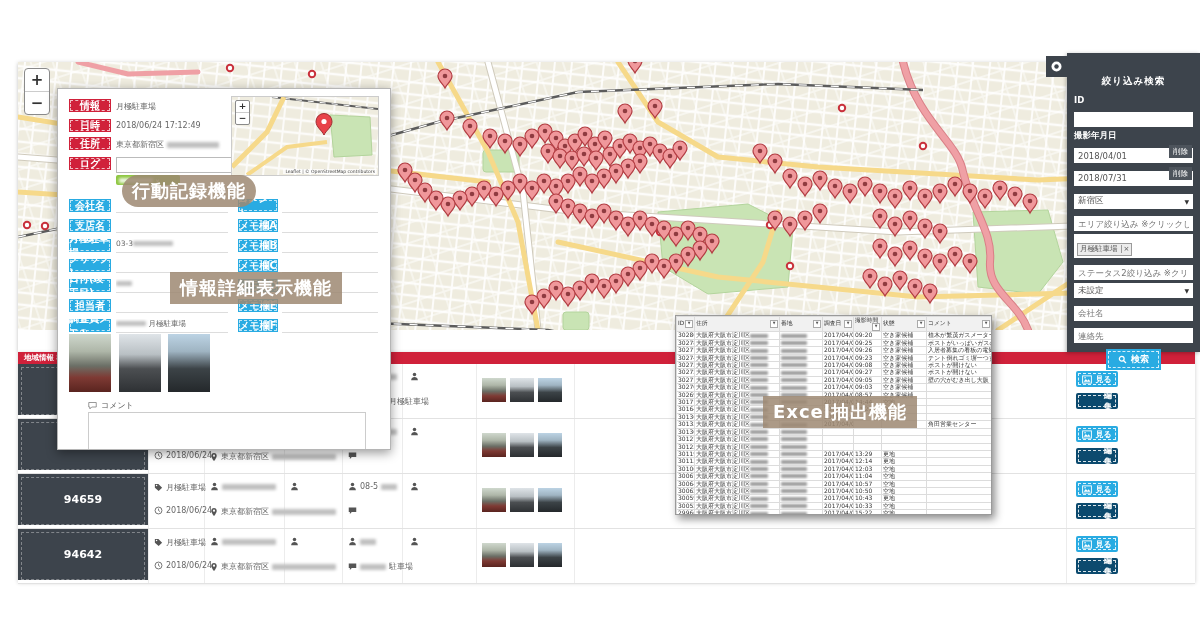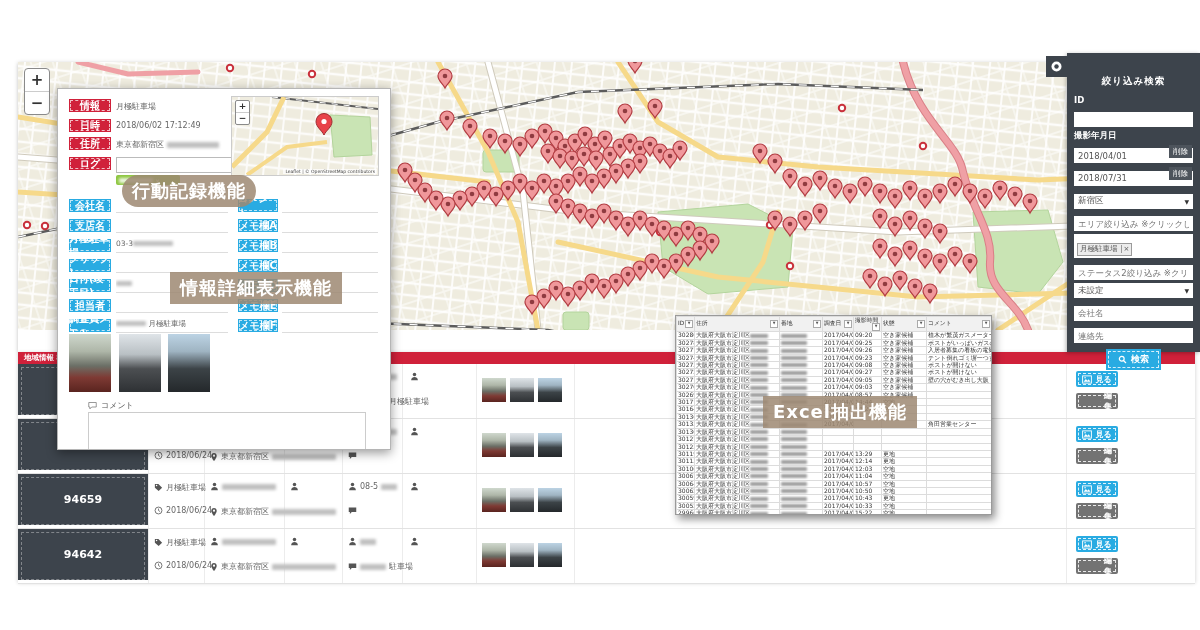--- a/index.html
+++ b/index.html
@@ -38,21 +38,21 @@
   .cell{position:absolute;display:flex;align-items:center;gap:3px;font-size:8px;color:#666;white-space:nowrap;}
   .ldiv{position:absolute;top:0;bottom:0;width:1px;background:#ececec;}
   .bl{display:inline-block;background:#c0c0c0;filter:blur(1.5px);border-radius:1px;height:6px;width:40px;vertical-align:middle;}
   .lphotos{position:absolute;left:464px;top:14px;display:flex;gap:4px;}
   .thumb{width:24px;height:24px;}
   .ph1{background:linear-gradient(180deg,#cfd8cd 0%,#aeb6a8 30%,#6b6f66 55%,#7e3a34 75%,#5a241f 100%);}
   .ph2{background:linear-gradient(180deg,#dfe4e8 0%,#b9c0c4 35%,#4c4f52 60%,#2e3134 100%);}
   .ph3{background:linear-gradient(180deg,#bcd3e4 0%,#9fb4c2 30%,#3c4347 60%,#24282b 100%);}
   .lbtn{position:absolute;left:1058px;width:42px;height:16px;border:none;color:#fff;font-size:8px;font-weight:bold;display:flex;align-items:center;justify-content:center;gap:3px;outline:1px dashed rgba(255,255,255,.85);outline-offset:-3px;border-radius:2px;cursor:pointer;}
   .lbtn.view{top:7px;background:#29abe2;}
-  .lbtn.edit{top:29px;background:#737373;padding-left:24px;}
+  .lbtn.edit{top:29px;background:#0c4a6e;padding-left:24px;}
 
   
   #detail-panel{position:absolute;left:57px;top:88px;width:332px;height:360px;background:#fff;border:1px solid #b5b5b5;box-shadow:0 3px 10px rgba(0,0,0,.4);z-index:20;overflow:hidden;}
   .dp-lab{position:absolute;left:11px;width:42px;height:13px;color:#fff;font-size:10px;font-weight:bold;display:flex;align-items:center;justify-content:center;outline:1px dashed rgba(255,255,255,.7);outline-offset:-2px;}
   .dp-lab.red{background:#d0213a;}
   .dp-lab.blue{background:#29abe2;}
   .dp-lab.r{left:180px;width:40px;}
   .dp-val{position:absolute;font-size:8px;color:#666;white-space:nowrap;}
   .dp-ul{position:absolute;height:13px;border-bottom:1px solid #ddd;font-size:7.5px;color:#666;white-space:nowrap;overflow:hidden;}
   #dp-log-select{position:absolute;left:58px;top:68px;width:122px;height:14px;border:1px solid #bbb;font-size:7px;color:#666;display:flex;align-items:center;justify-content:flex-end;padding:0 4px;cursor:pointer;}
@@ -686,21 +686,21 @@
           </svg>
         <span>検索</span>
       </button>
     </div>
   </aside>
 
   <section id="detail-panel">
     <div class="dp-lab red" style="top:10px">情報</div>
     <div class="dp-val" style="left:58px;top:12px">月極駐車場</div>
     <div class="dp-lab red" style="top:30px">日時</div>
-    <div class="dp-val" style="left:58px;top:32px">2018/06/02 17:12:49</div>
+    <div class="dp-val" style="left:58px;top:32px">2018/06/24 17:12:49</div>
     <div class="dp-lab red" style="top:48px">住所</div>
     <div class="dp-val" style="left:58px;top:50px"><span>東京都新宿区</span> <span class="bl" style="width:52px"></span></div>
     <div class="dp-lab red" style="top:68px">ログ</div>
     <div id="dp-log-select">
         <span style="font-size:6px;color:#333">▼</span>
       </div>
     <div id="dp-tag">
         <span class="bl"></span>
         <span style="color:#fff;font-size:6px">×</span>
       </div>

